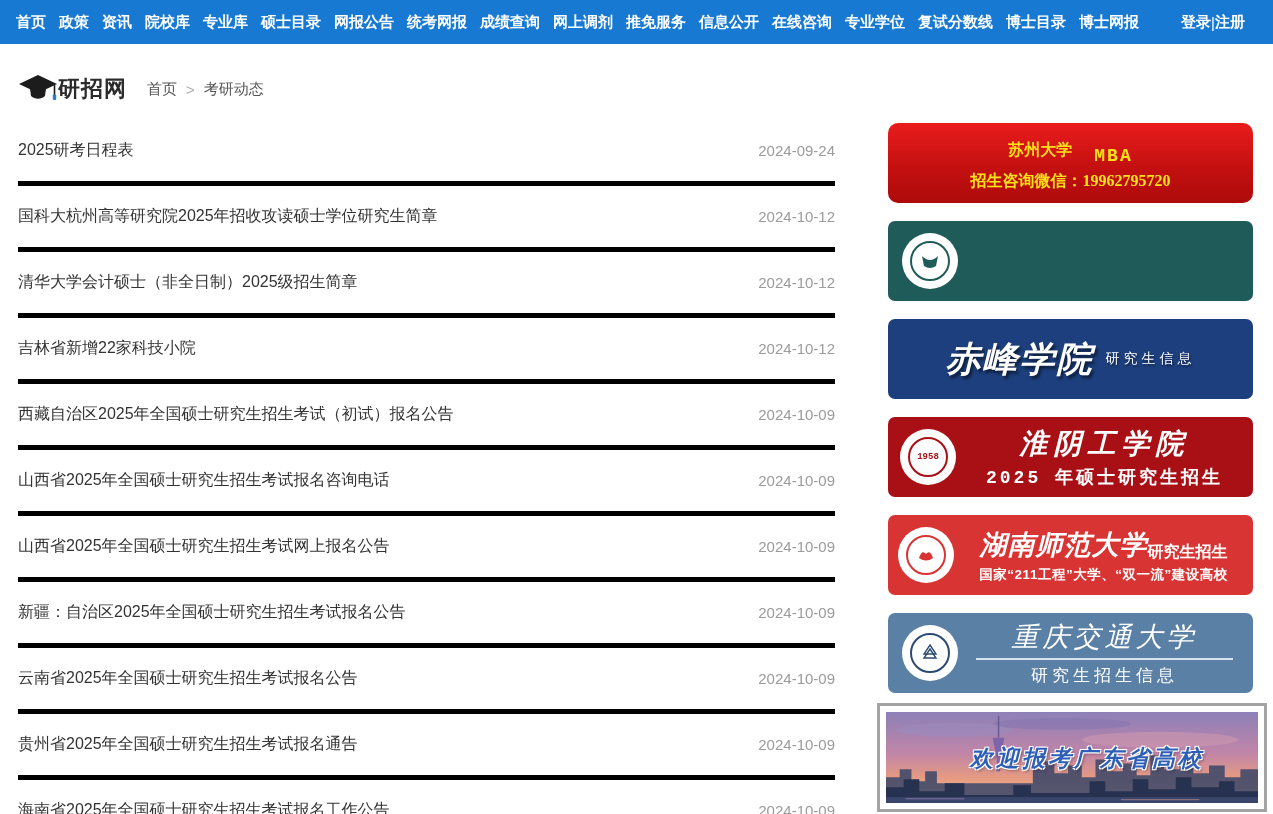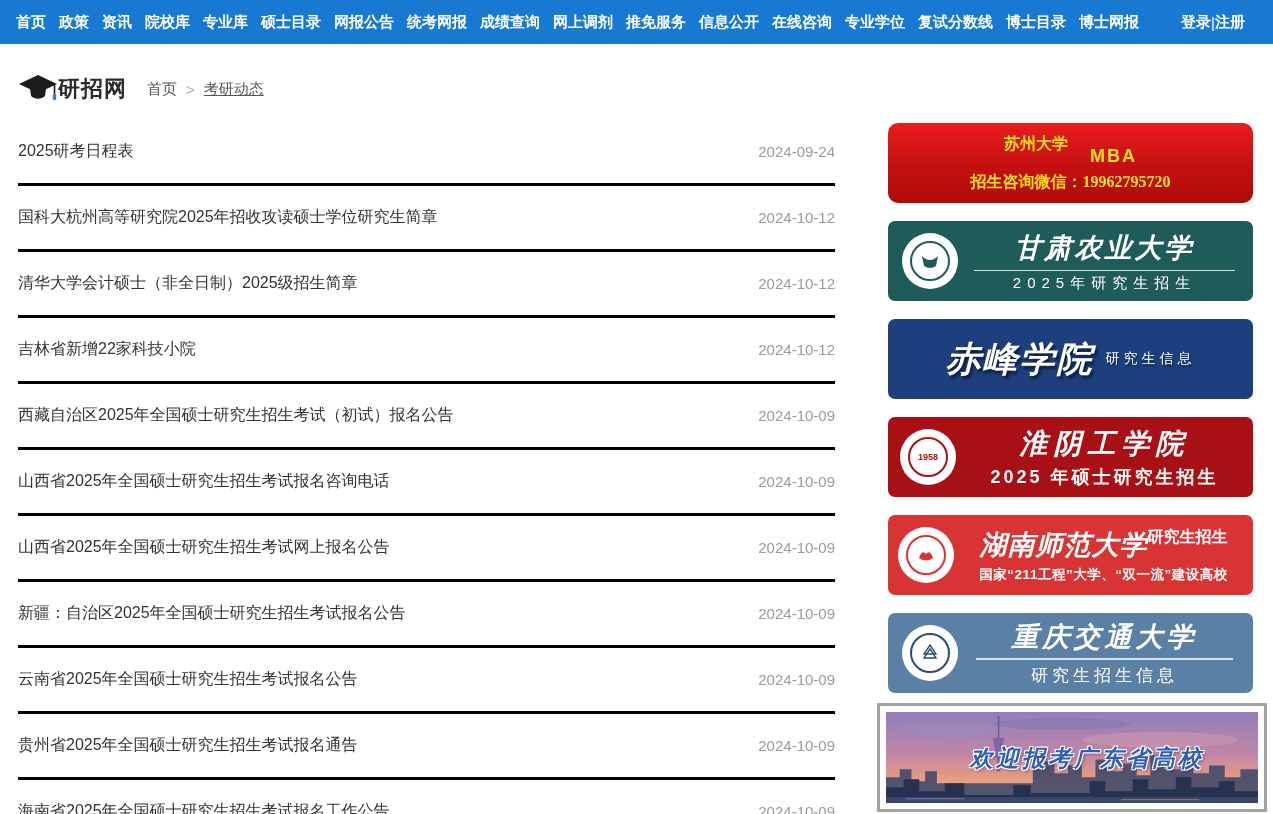--- a/index.html
+++ b/index.html
@@ -22,27 +22,27 @@
   .nav-auth span { color:#fff; font-size:15px; font-weight:600; cursor:pointer; }
   .nav-auth .sep { cursor:default; font-weight:400; }
 
   
   .site-header { position:absolute; top:74px; left:18px; display:flex; align-items:center; }
   .logo { display:flex; align-items:center; cursor:pointer; }
   .site-name { font-size:22px; font-weight:bold; color:#2b2b2b; letter-spacing:1px; }
   .breadcrumb { margin-left:20px; display:flex; align-items:center; gap:9px; font-size:15px; }
   .crumb-home { color:#555; cursor:pointer; }
   .crumb-sep { color:#aaa; }
-  .crumb-cur { color:#555;text-decoration:underline; }
+  .crumb-cur { color:#555; }
 
   
   .news-list { position:absolute; top:120px; left:18px; width:817px; }
   .news-row {
     height:66px; display:flex; align-items:center; justify-content:space-between;
-    border-bottom:3px solid #000000;
+    border-bottom:5px solid #000000;
   }
   .news-title { font-size:16px; color:#333; cursor:pointer; padding-right:20px; white-space:nowrap; overflow:hidden; }
   .news-date { font-size:15px; color:#9b9b9b; flex-shrink:0; }
 
   
   .banner-col { position:absolute; top:123px; left:877px; width:390px; }
   .banner {
     width:365px; height:80px; margin:0 0 18px 11px; border-radius:7px;
     display:flex; align-items:center; color:#fff; overflow:hidden; cursor:pointer;
   }
@@ -52,22 +52,22 @@
   }
   .seal-ring { width:40px; height:40px; border-radius:50%; border:2px solid currentColor;
     display:flex; align-items:center; justify-content:center; font-size:9px; font-weight:bold; }
 
   
   .banner-suzhou {
     flex-direction:column; justify-content:center; gap:5px;
     background:linear-gradient(180deg,#ea1c1c 0%,#c41010 55%,#ae0a0a 100%);
     border-radius:10px;
   }
-  .b1-line1 { display:flex; align-items:flex-start; gap:22px;
-    font-family:Liberation Sans, sans-serif; font-weight:bold; color:#ffe11a; }
+  .b1-line1 { display:flex; align-items:center; gap:22px;
+    font-family:Liberation Mono, monospace; font-weight:bold; color:#ffe11a; }
   .b1-mba  { font-size:18px; letter-spacing:2px;margin-top:12px; }
   .b1-sub  { font-family:"Liberation Serif", serif; font-weight:bold; color:#ffe11a; font-size:16px; }
 
   
   .banner-gansu { padding:0 14px; gap:12px; }
   .b2-right { flex:1; text-align:center; }
   .b2-name { font-size:27px; font-weight:bold; font-style:italic; letter-spacing:3px; }
   .b2-rule { height:1px; background:#cfe3df; margin:4px 4px 3px; }
   .b2-sub { font-size:15px; letter-spacing:6px; white-space:nowrap; }
 
@@ -79,29 +79,29 @@
 
   
   .banner-huaiyin { padding:0 12px; gap:12px; }
   .b4-right { flex:1; text-align:center; }
   .b4-name { font-size:28px; font-weight:bold; font-style:italic; letter-spacing:6px; }
   .b4-sub { font-size:18px; font-weight:bold; letter-spacing:3px; margin-top:2px; white-space:nowrap; }
 
   
   .banner-hunan { padding:0 10px; gap:10px; }
   .b5-right { flex:1; text-align:center; }
-  .b5-line1 { display:flex; align-items:flex-start; justify-content:center; gap:0; }
+  .b5-line1 { display:flex; align-items:flex-end; justify-content:center; gap:0; }
   .b5-name { font-size:27px; font-weight:bold; font-style:italic; letter-spacing:1px; white-space:nowrap; }
   .b5-suffix { font-size:16px; font-weight:bold; white-space:nowrap; }
   .b5-sub { font-size:13.5px; font-weight:bold; margin-top:3px; white-space:nowrap; letter-spacing:.5px; }
 
   
   .banner-cqjtu { padding:0 14px; gap:12px; }
   .b6-right { flex:1; text-align:center; }
-  .b6-name { font-size:27px; font-weight:bold; font-style:italic; letter-spacing:4px; }
+  .b6-name { font-size:27px; font-weight:normal; font-style:italic; letter-spacing:4px; }
   .b6-rule { height:2px; background:#d8e2ec; margin:3px 6px 4px; }
   .b6-sub { font-size:17px; font-weight:normal; letter-spacing:4px; }
 
   
   .banner-gd {
     width:390px; height:109px; margin:-8px 0 0 0; padding:6px;
     border:3px solid #a3a3a3; border-radius:0; background:#fff;
     display:block; position:relative; cursor:pointer;
   }
   .gd-img { position:relative; width:100%; height:100%; overflow:hidden; }
@@ -218,33 +218,28 @@
   </div>
 
   <div class="banner banner-gansu" style="background: rgb(30, 91, 89);">
     <div class="seal" style="color:#1e5b59;">
       <span class="seal-ring">
         <svg width="22" height="22" viewBox="0 0 22 22">
             <path d="M3,6 Q11,14 19,6 L17,16 Q11,20 5,16 Z" fill="#1e5b59"></path>
           </svg>
       </span>
     </div>
-    <div class="b2-right">
-      <div class="b2-name">甘肃农业大学</div>
-      <div class="b2-rule"></div>
-      <div class="b2-sub">2025年研究生招生</div>
-    </div>
   </div>
 
   <div class="banner banner-chifeng" style="background: rgb(29, 63, 125);">
     <span class="b3-name">赤峰学院</span>
     <span class="b3-suffix">研究生信息</span>
   </div>
 
-  <div class="banner banner-huaiyin" style="background: rgb(169, 16, 22);">
+  <div class="banner banner-huaiyin" style="background: rgb(169, 16, 22); font-family: Liberation Mono, monospace;">
     <div class="seal" style="color:#a91016;">
       <span class="seal-ring">1958</span>
     </div>
     <div class="b4-right">
       <div class="b4-name">淮阴工学院</div>
       <div class="b4-sub">2025 年硕士研究生招生</div>
     </div>
   </div>
 
   <div class="banner banner-hunan" style="background: rgb(217, 52, 52);">

